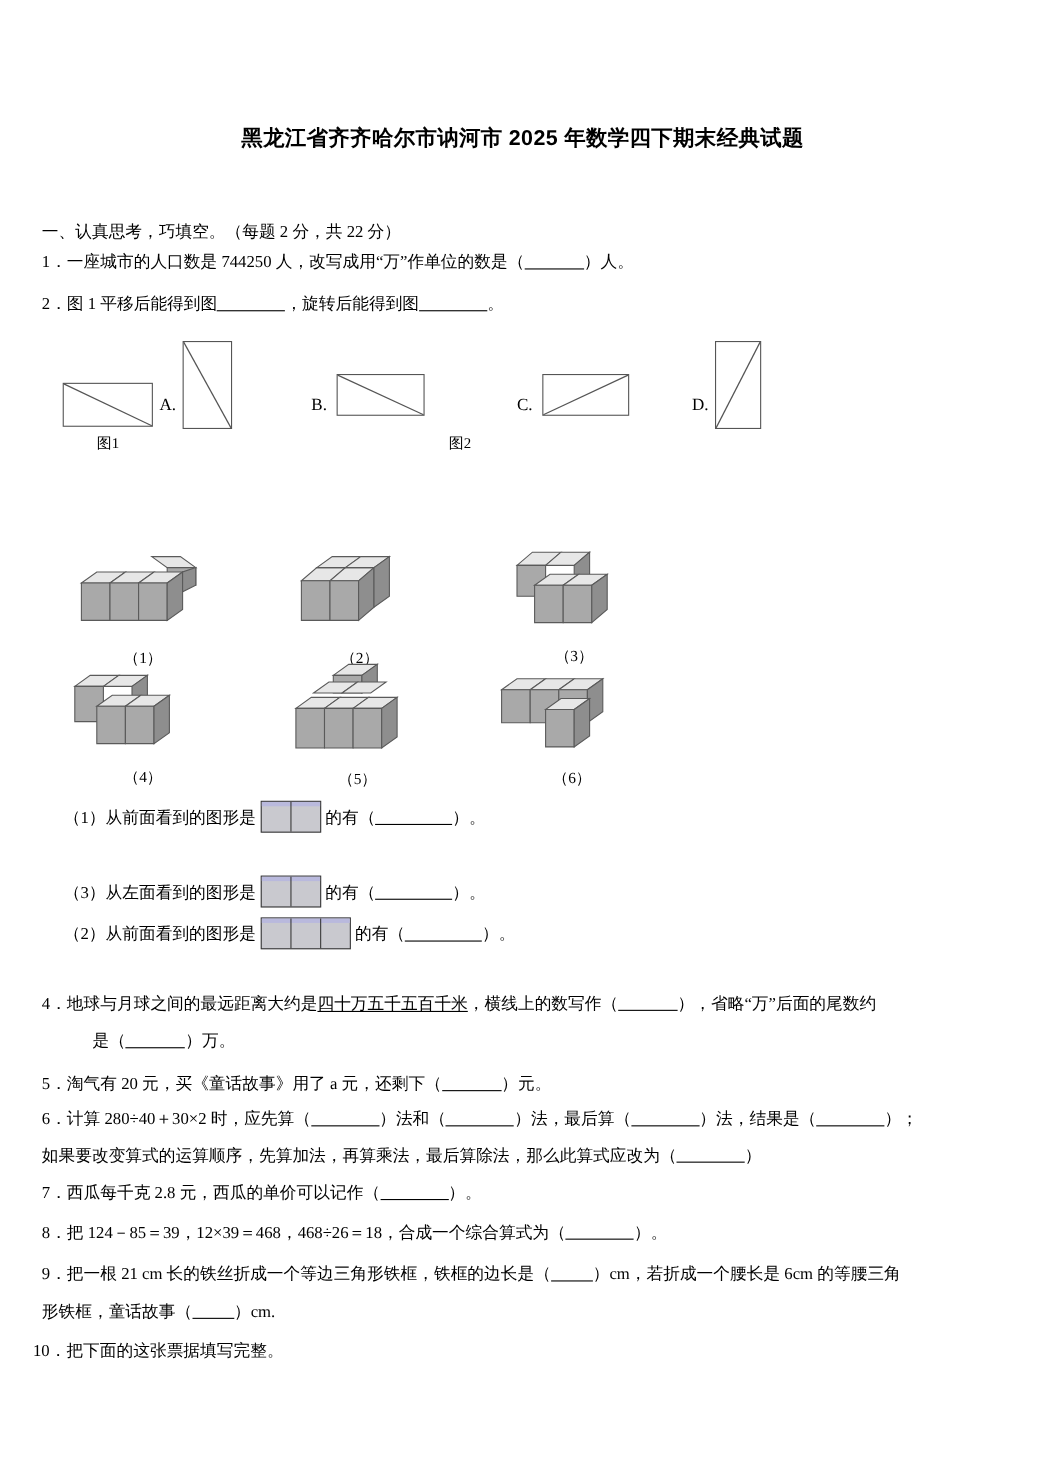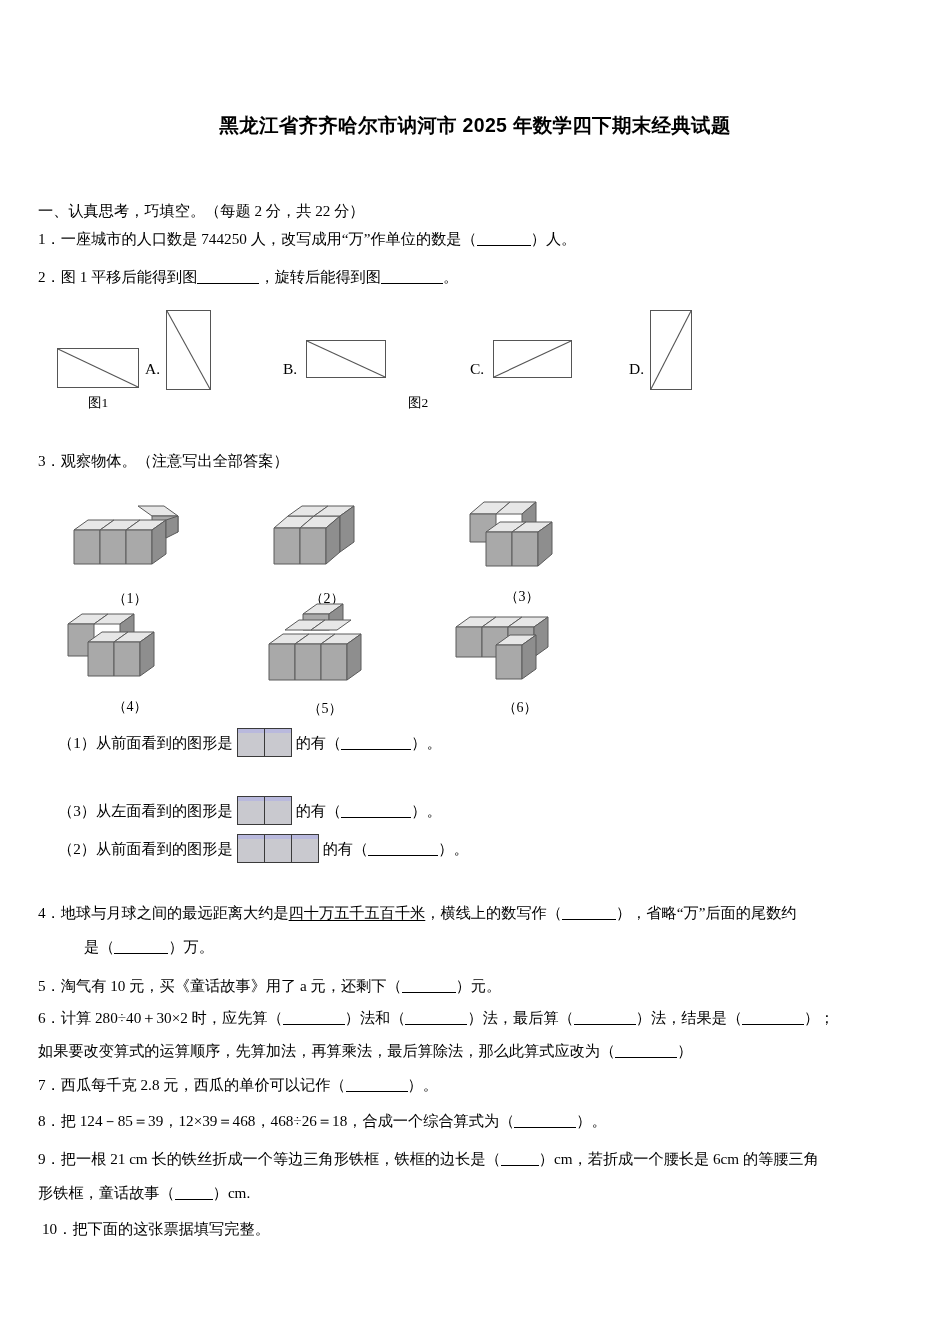--- a/index.html
+++ b/index.html
@@ -154,21 +154,20 @@
 
     <div class="lbl-abcd" style="left:629px; top:60px;">D.</div>
     <div>
       <div class="rectshape" style="left:650px; top:10px; width:42px; height:80px;"></div>
       <svg class="diag" width="950" height="120">
         <line x1="651" y1="89" x2="691" y2="11" stroke="#555" stroke-width="1.1"></line>
       </svg>
     </div>
   </div>
 
-  <div class="qline" style="left:38px; top:450px;">3．观察物体。（注意写出全部答案）</div>
 
   <div class="cubes-area">
 
     <div class="cube-item" style="left:60px; top:20px; width:140px; height:90px;">
       <svg width="140" height="90" viewBox="0 0 140 90">
         <g stroke="#5a5a5a" stroke-width="1">
 
           <polygon points="78,8 104,8 118,18 92,18" fill="#e7e7e7"></polygon>
           <polygon points="92,18 118,18 118,34 92,34" fill="#a9a9a9"></polygon>
 
@@ -287,27 +286,27 @@
 
   <div class="qline" style="left:58px; top:728px;"><span>（1）从前面看到的图形是</span><span class="viewbox" style="width:55px;"><span class="cellsep" style="left:26px;"></span></span><span>的有（</span><span class="ul w70"></span><span>）。</span></div>
 
   <div class="qline" style="left:58px; top:790px;margin-top:44px;"><span>（2）从前面看到的图形是</span><span class="viewbox" style="width:82px;"><span class="cellsep" style="left:26px;"></span><span class="cellsep" style="left:53px;"></span></span><span>的有（</span><span class="ul w70"></span><span>）。</span></div>
 
   <div class="qline" style="left:58px; top:796px;"><span>（3）从左面看到的图形是</span><span class="viewbox" style="width:55px;"><span class="cellsep" style="left:26px;"></span></span><span>的有（</span><span class="ul w70"></span><span>）。</span></div>
 
   <div class="qline" style="left:38px; top:902px;"><span>4．地球与月球之间的最远距离大约是</span><u class="soft">四十万五千五百千米</u><span>，横线上的数写作（</span><span class="ul w54"></span><span>），省略“万”后面的尾数约</span></div>
   <div class="qline" style="left:38px; top:936px;margin-left:46px;"><span>是（</span><span class="ul w54"></span><span>）万。</span></div>
 
-  <div class="qline" style="left:38px; top:975px;"><span>5．淘气有 10 元，买《童话故事》用了 a 元，还剩下（</span><span class="ul w54"></span><span>）元。</span></div>
+  <div class="qline" style="left:38px; top:975px;"><span>5．淘气有 20 元，买《童话故事》用了 a 元，还剩下（</span><span class="ul w54"></span><span>）元。</span></div>
 
   <div class="qline" style="left:38px; top:1007px;"><span>6．计算 280÷40＋30×2 时，应先算（</span><span class="ul w62"></span><span>）法和（</span><span class="ul w62"></span><span>）法，最后算（</span><span class="ul w62"></span><span>）法，结果是（</span><span class="ul w62"></span><span>）；</span></div>
   <div class="qline" style="left:38px; top:1040px;"><span>如果要改变算式的运算顺序，先算加法，再算乘法，最后算除法，那么此算式应改为（</span><span class="ul w62"></span><span>）</span></div>
 
   <div class="qline" style="left:38px; top:1074px;"><span>7．西瓜每千克 2.8 元，西瓜的单价可以记作（</span><span class="ul w62"></span><span>）。</span></div>
 
   <div class="qline" style="left:38px; top:1110px;"><span>8．把 124－85＝39，12×39＝468，468÷26＝18，合成一个综合算式为（</span><span class="ul w62"></span><span>）。</span></div>
 
   <div class="qline" style="left:38px; top:1148px;"><span>9．把一根 21 cm 长的铁丝折成一个等边三角形铁框，铁框的边长是（</span><span class="ul w38"></span><span>）cm，若折成一个腰长是 6cm 的等腰三角</span></div>
   <div class="qline" style="left:38px; top:1182px;"><span>形铁框，童话故事（</span><span class="ul w38"></span><span>）cm.</span></div>
 
-  <div class="qline" style="left:42px; top:1218px;">10．把下面的这张票据填写完整。</div>
+  <div class="qline" style="left:30px; top:1218px;">10．把下面的这张票据填写完整。</div>
 
 </div>
 
 </body></html>

